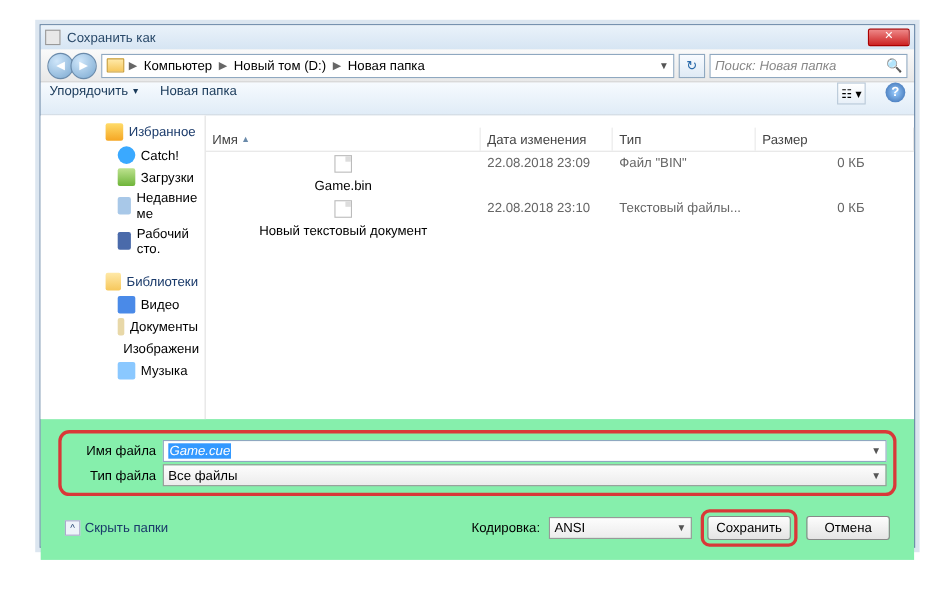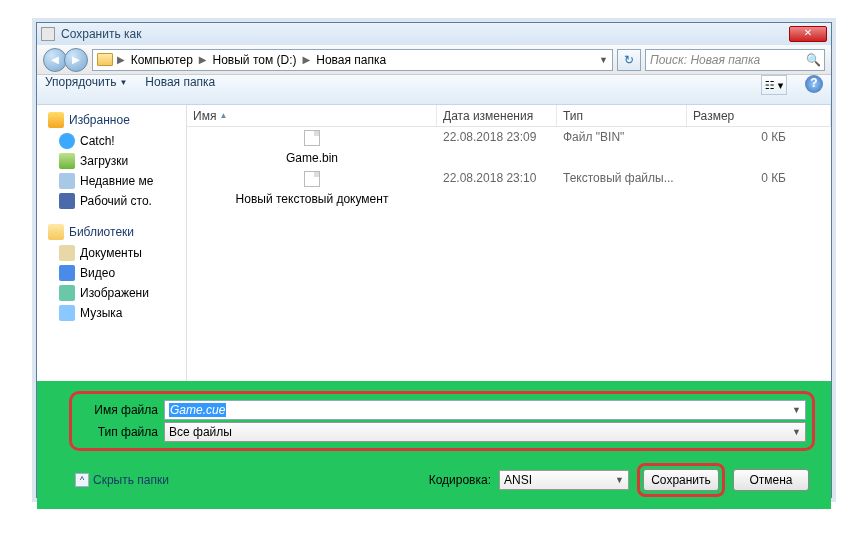--- a/index.html
+++ b/index.html
@@ -61,57 +61,57 @@
 .toolbar-item { color: #1a3a5a; display: flex; align-items: center; gap: 3px;}
 .toolbar-spacer { flex: 1; }
 .view-btn { width: 26px; height: 20px; border: 1px solid #b8c8d8; background: linear-gradient(#fff,#e8f0f8); display:flex; align-items:center; justify-content:center; font-size:11px;}
 .help-btn { width: 18px; height: 18px; border-radius: 50%; background: radial-gradient(#9cf,#36a); color: #fff; text-align: center; line-height: 17px; font-weight: bold;}
 
 .content { display: flex; height: 276px; background: #fff; }
 .sidebar {
   width: 150px; background: #fff; border-right: 1px solid #e0e0e0;
   padding: 4px 0; overflow: hidden;
 }
-.side-group { margin-bottom: 10px; }
+.side-group { margin-bottom: 10px; padding-left: 48px; }
 .side-head { display: flex; align-items: center; padding: 3px 6px; gap: 5px;}
 .side-head .chev { font-size: 9px; color: #888; }
 .side-head .lbl { font-weight: normal; color: #1a3a6a;}
 .side-item { display: flex; align-items: center; padding: 2px 6px 2px 22px; gap: 5px; color: #000;}
 .side-icn { width: 16px; height: 16px; display: inline-block; border-radius:2px;}
 .i-fav{background:linear-gradient(#ffdc6a,#f5a623);}
 .i-catch{background:#3aa9ff;border-radius:50%;}
 .i-dl{background:linear-gradient(#bde28f,#6fb53a);}
 .i-recent{background:#a8c8e8;}
 .i-desk{background:#4a6aaa;}
 .i-lib{background:linear-gradient(#ffe9a8,#f6c75b);}
 .i-vid{background:#4a8ae8;}
 .i-doc{background:#e8d8a8;}
 .i-img{background:#6ac8a8;}
 .i-mus{background:#8ac8ff;}
 
-.filepane { flex: 1; }
+.filepane { flex: 1; margin-top: 11px; }
 .headers {
   height: 22px; display: flex; border-bottom: 1px solid #e4e4e4;
 }
 .col-h { padding: 2px 6px; color: #444; border-right: 1px solid #e8e8e8; display:flex; align-items:center;}
 .col-name { width: 250px; }
 .col-date { width: 120px; }
 .col-type { width: 130px; }
 .col-size { flex: 1; text-align: right;}
 .sort-ind { font-size: 8px; color: #6a8aaa; margin-left: 3px;}
 .frow { display: flex; padding: 2px 0; }
 .frow .c { padding: 1px 6px; color: #000; }
 .frow .c-name { width: 250px; display: flex; align-items: center; gap: 5px; flex-direction: column; }
 .frow .c-date { width: 120px; color: #666; }
 .frow .c-type { width: 130px; color: #666; }
 .frow .c-size { flex: 1; text-align: right; padding-right: 45px; color: #666; }
 .file-icn { width: 16px; height: 16px; background: #fff; border: 1px solid #bbb; position:relative;}
 .file-icn::after{content:'';position:absolute;top:0;right:0;width:5px;height:5px;background:#ddd;}
 
-.bottom { background: #22c55e; padding: 10px 10px 10px 26px; }
+.bottom { background: #86efac; padding: 10px 10px 10px 10px; }
 .highlight-box {
   border: 3px solid #d93838; border-radius: 10px; padding: 4px 6px;
   margin: 0 6px 6px 6px;
 }
 .form-row { display: flex; align-items: center; margin: 2px 0; gap: 6px;}
 .form-lbl { width: 80px; text-align: right; color: #000;}
 .fn-input {
   flex: 1; height: 20px; background: #fff; border: 1px solid #8fa8c0;
   padding: 0 4px; display: flex; align-items: center; position:relative;font-style:italic;
 }
@@ -203,26 +203,26 @@
             <span>Рабочий сто.</span>
           </div>
       </div>
       <div class="side-group">
         <div class="side-head">
           <span class="chev"></span>
           <span class="side-icn i-lib"></span>
           <span class="lbl">Библиотеки</span>
         </div>
         <div class="side-item">
+            <span class="side-icn i-vid"></span>
+            <span>Видео</span>
+          </div>
+        <div class="side-item">
             <span class="side-icn i-doc"></span>
             <span>Документы</span>
-          </div>
-        <div class="side-item">
-            <span class="side-icn i-vid"></span>
-            <span>Видео</span>
           </div>
         <div class="side-item">
             <span class="side-icn i-img"></span>
             <span>Изображени</span>
           </div>
         <div class="side-item">
             <span class="side-icn i-mus"></span>
             <span>Музыка</span>
           </div>
       </div>

